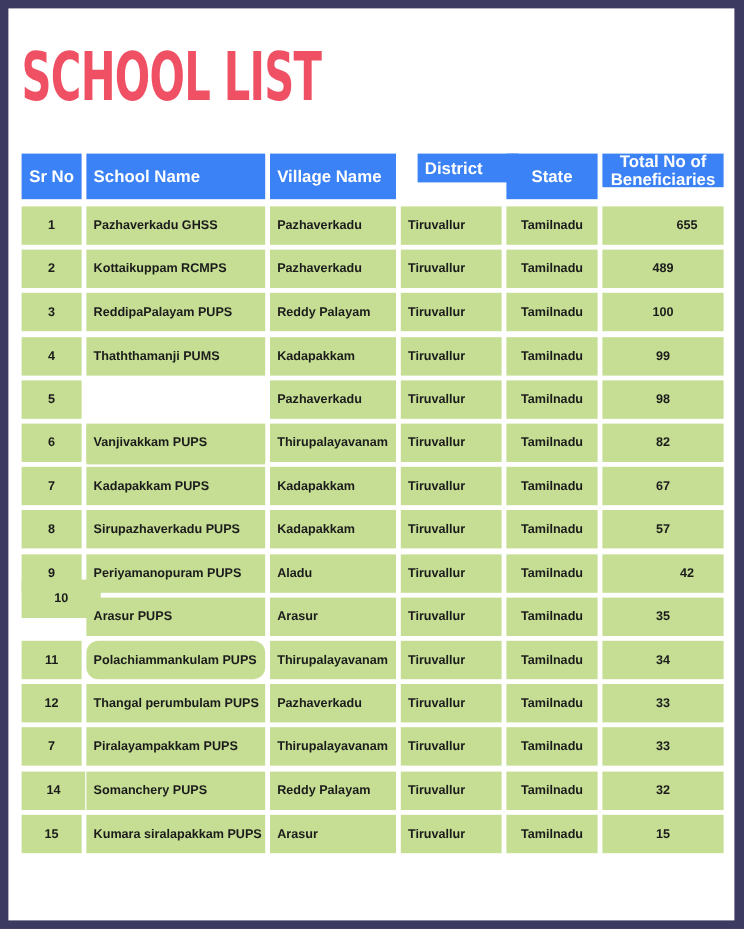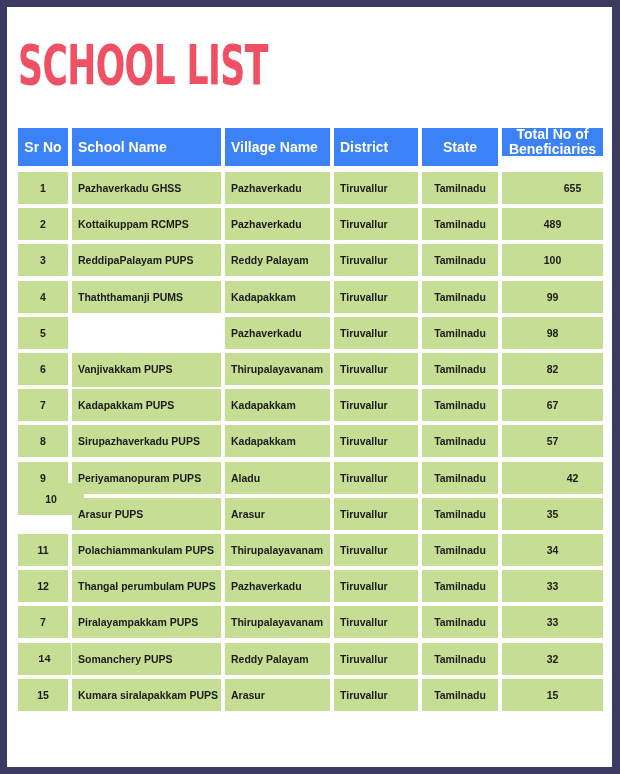--- a/index.html
+++ b/index.html
@@ -46,21 +46,21 @@
 </style>
 </head>
 <body>
 
 <div class="frame">
   <div class="title">SCHOOL LIST</div>
   <div id="table">
       <div class="cell hdr center" style="left: 11px; top: 121px; width: 50px; height: 38px;">Sr No</div>
       <div class="cell hdr left" style="left: 65px; top: 121px; width: 149px; height: 38px;">School Name</div>
       <div class="cell hdr left" style="left: 218px; top: 121px; width: 105px; height: 38px;">Village Name</div>
-      <div class="cell hdr left" style="left: 327px; top: 121px; width: 84px; height: 38px;">District</div>
+      <div class="cell hdr left" style="left: 341px; top: 121px; width: 84px; height: 24px;">District</div>
       <div class="cell hdr center" style="left: 415px; top: 121px; width: 76px; height: 38px;">State</div>
       <div class="cell hdr center" style="left: 495px; top: 121px; width: 101px; height: 28px;">Total No of Beneficiaries</div>
       <div class="cell row-cell center" style="left: 11px; top: 165px; width: 50px; height: 32px;">1</div>
       <div class="cell row-cell left" style="left: 65px; top: 165px; width: 149px; height: 32px;">Pazhaverkadu GHSS</div>
       <div class="cell row-cell left" style="left: 218px; top: 165px; width: 105px; height: 32px;">Pazhaverkadu</div>
       <div class="cell row-cell left" style="left: 327px; top: 165px; width: 84px; height: 32px;">Tiruvallur</div>
       <div class="cell row-cell center" style="left: 415px; top: 165px; width: 76px; height: 32px;">Tamilnadu</div>
       <div class="cell row-cell center" style="left: 495px; top: 165px; width: 101px; height: 32px; padding-left: 40px;">655</div>
       <div class="cell row-cell center" style="left: 11px; top: 201.2px; width: 50px; height: 32px;">2</div>
       <div class="cell row-cell left" style="left: 65px; top: 201.2px; width: 149px; height: 32px;">Kottaikuppam RCMPS</div>
@@ -110,38 +110,38 @@
       <div class="cell row-cell left" style="left: 327px; top: 454.6px; width: 84px; height: 32px;">Tiruvallur</div>
       <div class="cell row-cell center" style="left: 415px; top: 454.6px; width: 76px; height: 32px;">Tamilnadu</div>
       <div class="cell row-cell center" style="left: 495px; top: 454.6px; width: 101px; height: 32px; padding-left: 40px;">42</div>
       <div class="cell row-cell center" style="left: 11px; top: 476px; width: 66px; height: 32px;">10</div>
       <div class="cell row-cell left" style="left: 65px; top: 490.8px; width: 149px; height: 32px;">Arasur PUPS</div>
       <div class="cell row-cell left" style="left: 218px; top: 490.8px; width: 105px; height: 32px;">Arasur</div>
       <div class="cell row-cell left" style="left: 327px; top: 490.8px; width: 84px; height: 32px;">Tiruvallur</div>
       <div class="cell row-cell center" style="left: 415px; top: 490.8px; width: 76px; height: 32px;">Tamilnadu</div>
       <div class="cell row-cell center" style="left: 495px; top: 490.8px; width: 101px; height: 32px;">35</div>
       <div class="cell row-cell center" style="left: 11px; top: 527px; width: 50px; height: 32px;">11</div>
-      <div class="cell row-cell left" style="left: 65px; top: 527px; width: 149px; height: 32px;">Polachiammankulam PUPS</div>
+      <div class="cell row-cell left" style="left: 65px; top: 527px; width: 149px; height: 32px; border-radius: 10px;">Polachiammankulam PUPS</div>
       <div class="cell row-cell left" style="left: 218px; top: 527px; width: 105px; height: 32px;">Thirupalayavanam</div>
       <div class="cell row-cell left" style="left: 327px; top: 527px; width: 84px; height: 32px;">Tiruvallur</div>
       <div class="cell row-cell center" style="left: 415px; top: 527px; width: 76px; height: 32px;">Tamilnadu</div>
       <div class="cell row-cell center" style="left: 495px; top: 527px; width: 101px; height: 32px;">34</div>
       <div class="cell row-cell center" style="left: 11px; top: 563.2px; width: 50px; height: 32px;">12</div>
       <div class="cell row-cell left" style="left: 65px; top: 563.2px; width: 149px; height: 32px;">Thangal perumbulam PUPS</div>
       <div class="cell row-cell left" style="left: 218px; top: 563.2px; width: 105px; height: 32px;">Pazhaverkadu</div>
       <div class="cell row-cell left" style="left: 327px; top: 563.2px; width: 84px; height: 32px;">Tiruvallur</div>
       <div class="cell row-cell center" style="left: 415px; top: 563.2px; width: 76px; height: 32px;">Tamilnadu</div>
       <div class="cell row-cell center" style="left: 495px; top: 563.2px; width: 101px; height: 32px;">33</div>
       <div class="cell row-cell center" style="left: 11px; top: 599.4px; width: 50px; height: 32px;">7</div>
       <div class="cell row-cell left" style="left: 65px; top: 599.4px; width: 149px; height: 32px;">Piralayampakkam PUPS</div>
       <div class="cell row-cell left" style="left: 218px; top: 599.4px; width: 105px; height: 32px;">Thirupalayavanam</div>
       <div class="cell row-cell left" style="left: 327px; top: 599.4px; width: 84px; height: 32px;">Tiruvallur</div>
       <div class="cell row-cell center" style="left: 415px; top: 599.4px; width: 76px; height: 32px;">Tamilnadu</div>
       <div class="cell row-cell center" style="left: 495px; top: 599.4px; width: 101px; height: 32px;">33</div>
-      <div class="cell row-cell center" style="left: 11px; top: 635.6px; width: 53px; height: 32px; font-family: Liberation Mono, monospace;">14</div>
+      <div class="cell row-cell center" style="left: 11px; top: 635.6px; width: 53px; height: 32px;">14</div>
       <div class="cell row-cell left" style="left: 65px; top: 635.6px; width: 149px; height: 32px;">Somanchery PUPS</div>
       <div class="cell row-cell left" style="left: 218px; top: 635.6px; width: 105px; height: 32px;">Reddy Palayam</div>
       <div class="cell row-cell left" style="left: 327px; top: 635.6px; width: 84px; height: 32px;">Tiruvallur</div>
       <div class="cell row-cell center" style="left: 415px; top: 635.6px; width: 76px; height: 32px;">Tamilnadu</div>
       <div class="cell row-cell center" style="left: 495px; top: 635.6px; width: 101px; height: 32px;">32</div>
       <div class="cell row-cell center" style="left: 11px; top: 671.8px; width: 50px; height: 32px;">15</div>
       <div class="cell row-cell left" style="left: 65px; top: 671.8px; width: 149px; height: 32px;">Kumara siralapakkam PUPS</div>
       <div class="cell row-cell left" style="left: 218px; top: 671.8px; width: 105px; height: 32px;">Arasur</div>
       <div class="cell row-cell left" style="left: 327px; top: 671.8px; width: 84px; height: 32px;">Tiruvallur</div>
       <div class="cell row-cell center" style="left: 415px; top: 671.8px; width: 76px; height: 32px;">Tamilnadu</div>

